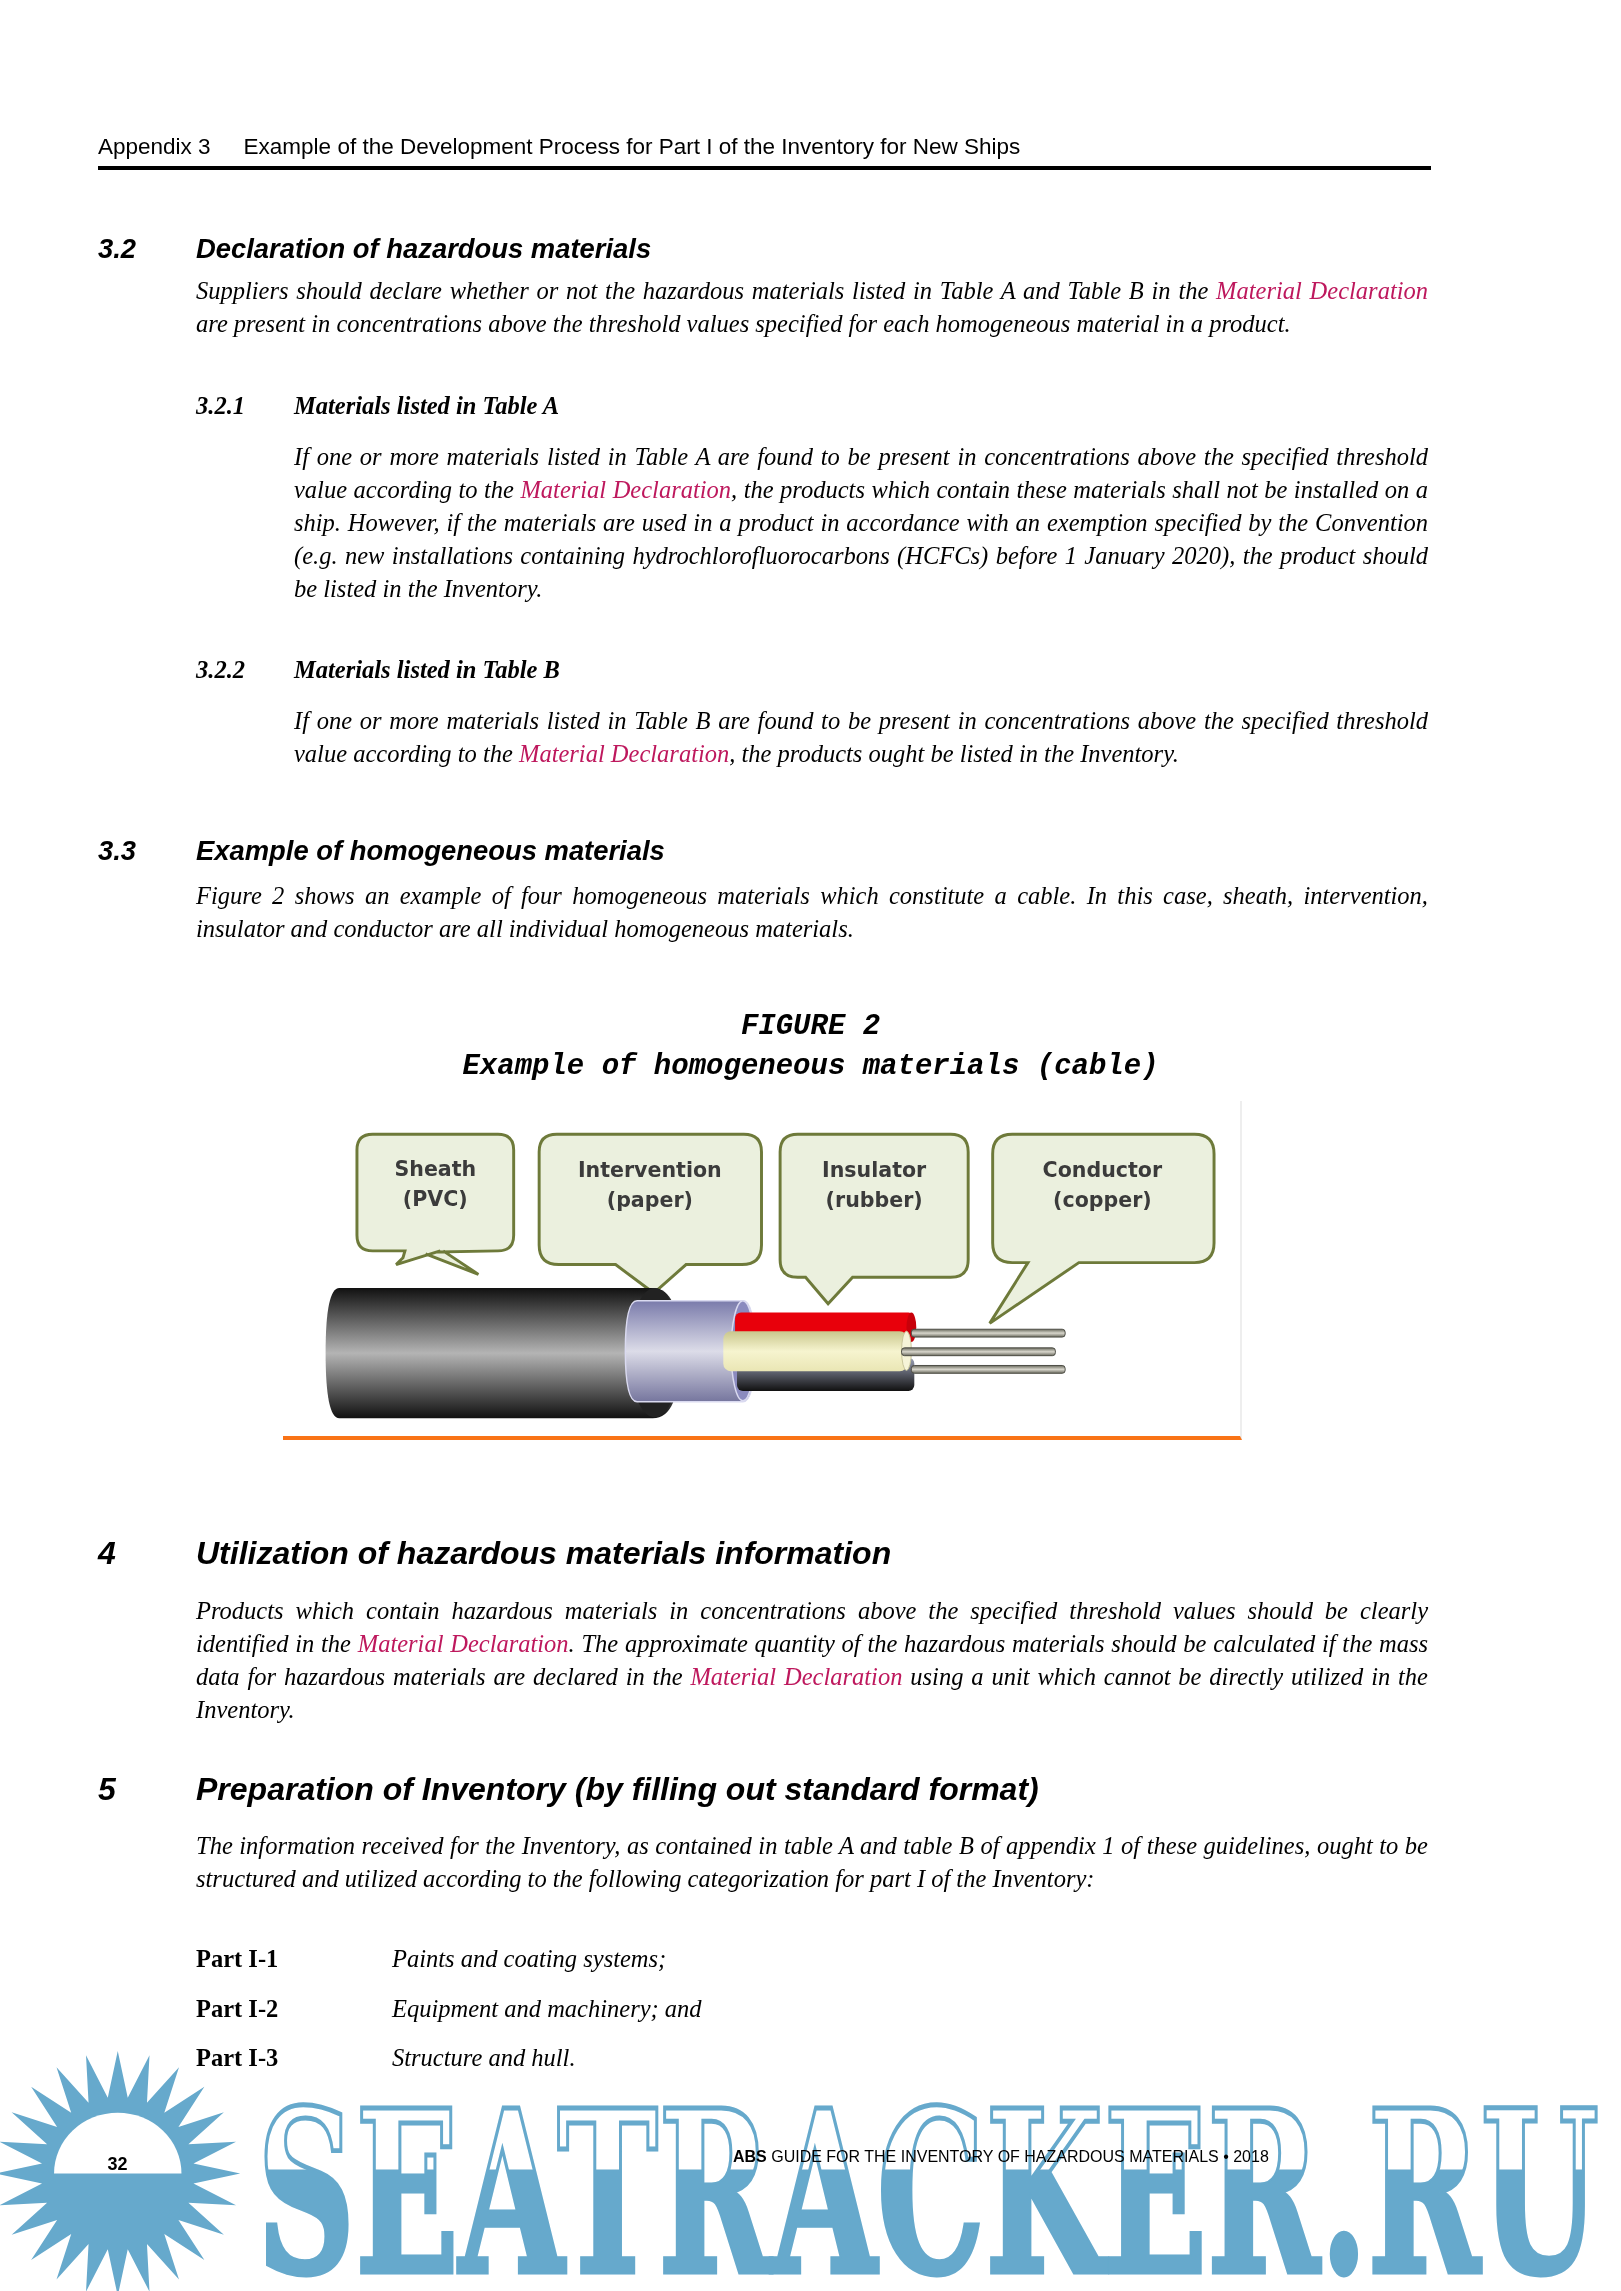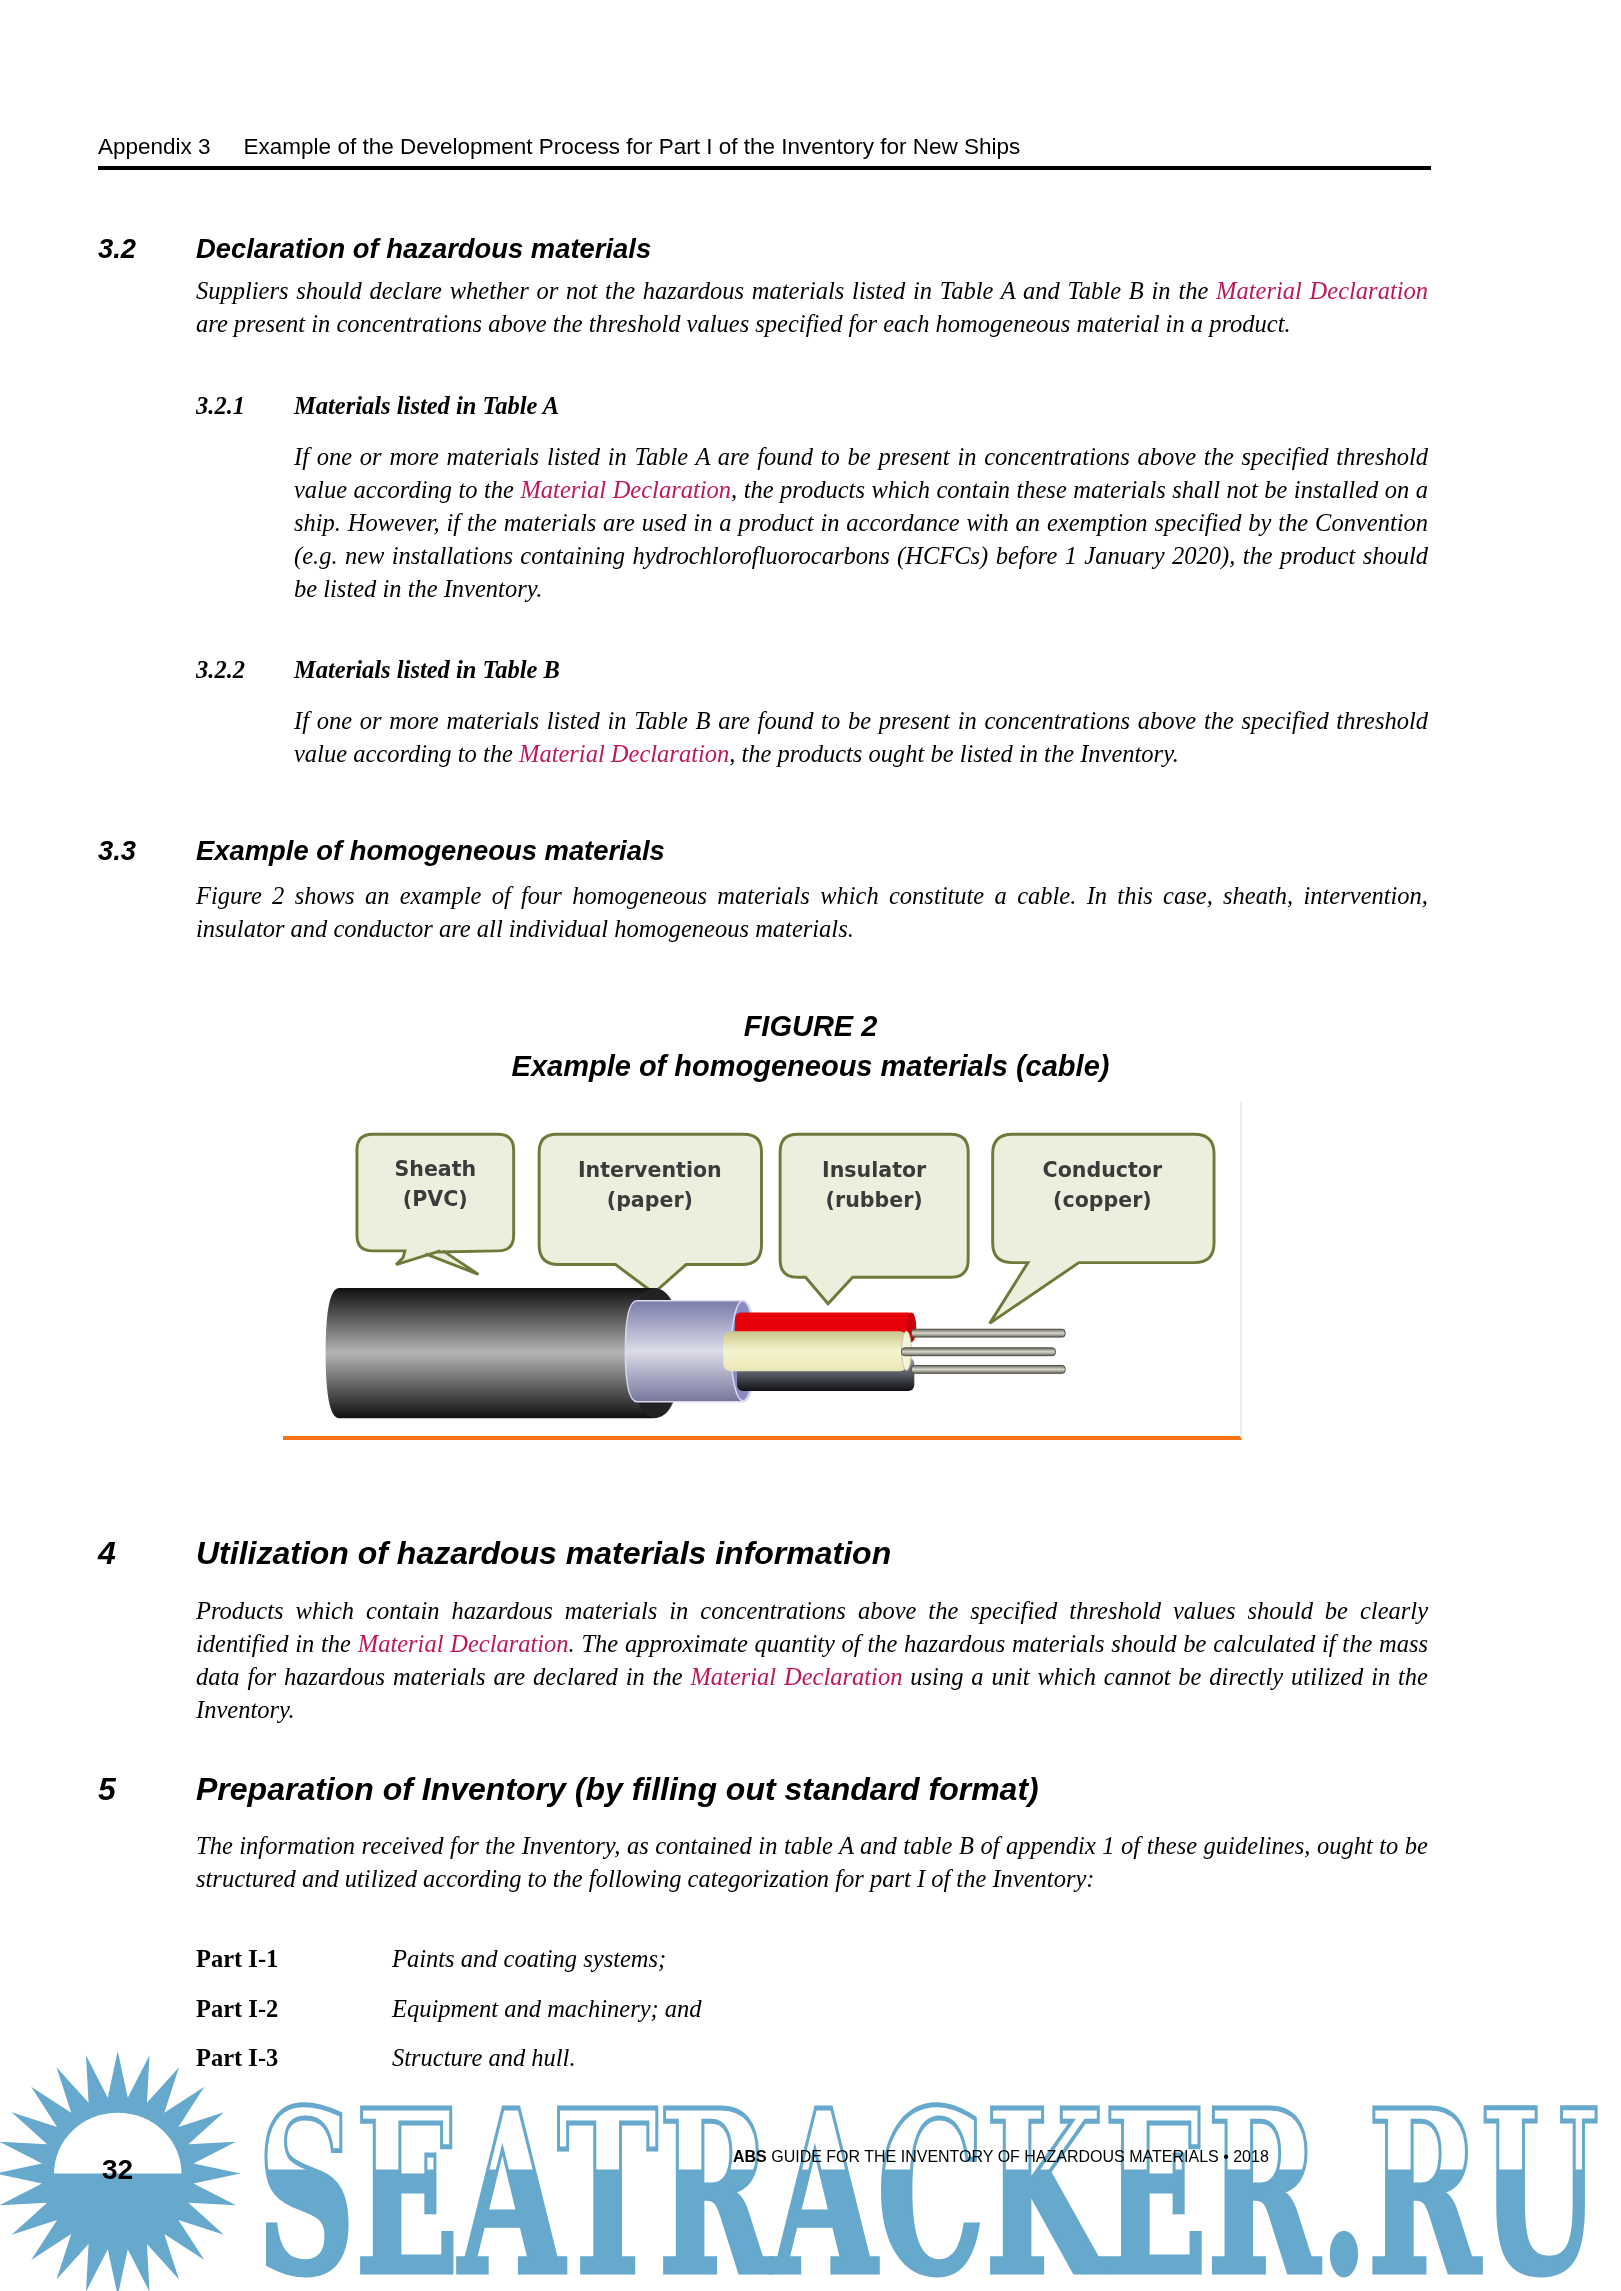--- a/index.html
+++ b/index.html
@@ -25,38 +25,38 @@
   .h1-title { font-weight: bold; font-style: italic; font-size: 32px; }
 
   .body-text {
     font-style: italic; font-size: 24.5px; line-height: 33px;
     text-align: justify; text-align-last: left; letter-spacing: 0;
   }
   .red { color: #be185d; margin-top: 44px; }
 
   .sub-num, .sub-title { font-weight: bold; font-style: italic; font-size: 24.5px; }
 
-  .fig-label { left: 0; width: 1621px; text-align: center; font-weight: bold; font-style: italic; }
+  .fig-label { left: 0; width: 1621px; text-align: center; font-weight: bold; font-style: italic; font-family: Liberation Mono, monospace; }
 
   #figure-frame {
     left: 283px; top: 1101px; width: 957px; height: 335px;
     border-right: 2px solid #eeeeee; border-bottom: 4px solid #f97316;
     background: #ffffff;
   }
   .bubble-text {
     font-family: "DejaVu Sans", sans-serif; font-weight: bold; font-size: 21px;
     fill: #3b3b3b; text-anchor: middle;
   }
 
   .part-label { font-weight: bold; font-size: 24.5px; }
   .part-desc { font-style: italic; font-size: 24.5px; }
 
   #footer-text { left: 733px; top: 2148px; font-size: 16px; white-space: pre; z-index: 5; }
   #footer-text .brand { font-weight: bold; }
-  #page-number { left: 98px; top: 2154px; width: 39px; text-align: center; font-weight: bold; font-size: 28px; z-index: 5; }
+  #page-number { left: 98px; top: 2154px; width: 39px; text-align: center; font-weight: bold; font-size: 18px; z-index: 5; }
 
   #watermark { left: 0; top: 2049px; width: 1621px; height: 243px; z-index: 1; }
   .wm-text {
     font-family: "DejaVu Serif", serif; font-weight: bold; font-size: 230px;
   }
 </style>
 </head>
 <body>
 
 <div id="running-header" class="abs sans"><span class="num">Appendix 3</span><span>Example of the Development Process for Part I of the Inventory for New Ships</span></div>

